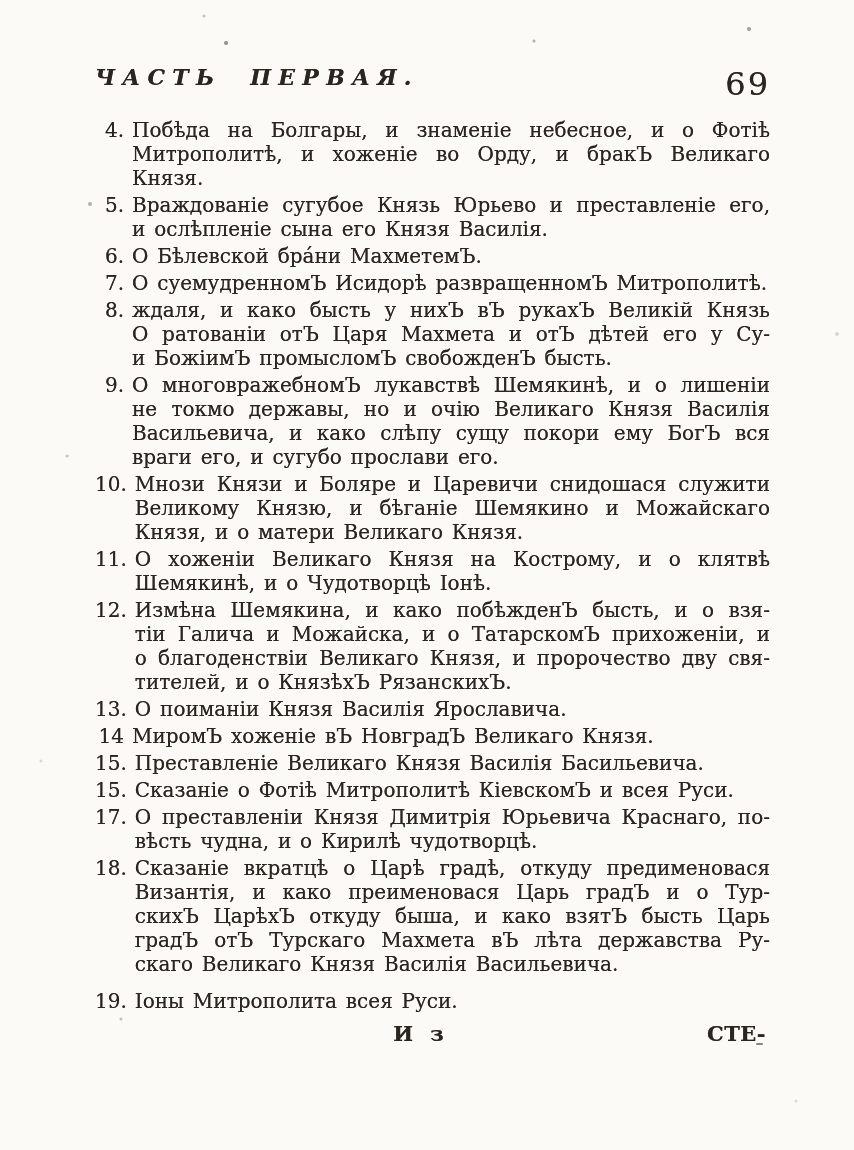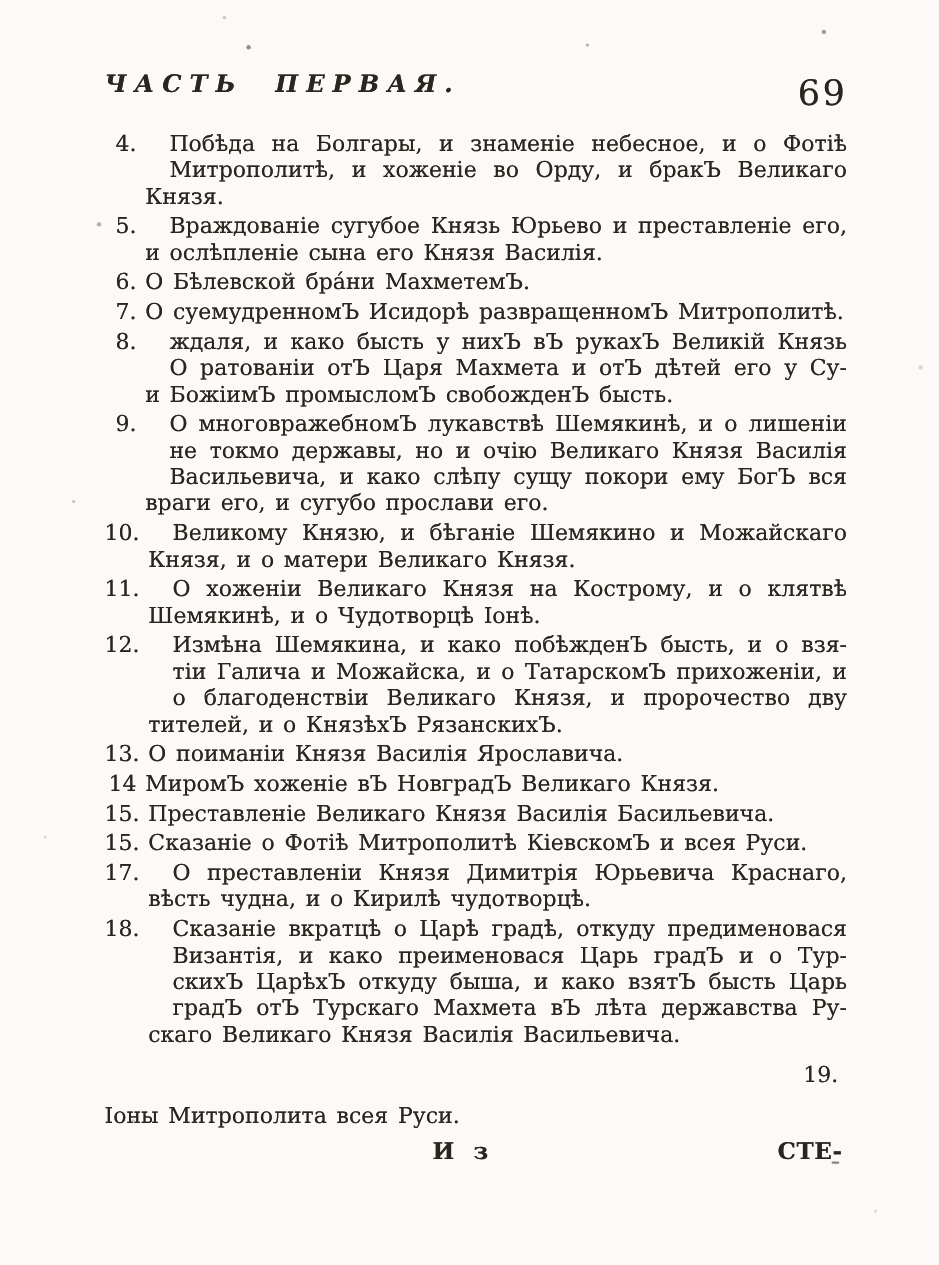--- a/index.html
+++ b/index.html
@@ -37,38 +37,38 @@
     letter-spacing: 2px;
     font-style: normal;
   }
   .toc {
     margin: 18px 84px 0 95px;
   }
   .toc-item {
     display: flex;
     margin-bottom: 3px;
   }
-  .toc-item.gap-before { margin-top: 13px; flex-direction: column; }
+  .toc-item.gap-before { margin-top: 13px; }
   .num {
     flex: 0 0 37px;
     box-sizing: border-box;
     text-align: right;
     padding-right: 8px;
     font-size: 20px;
     line-height: 24px;
   }
   .body { flex: 1; min-width: 0; }
   .line {
     height: 24px;
     line-height: 24px;
     overflow: hidden;
     font-size: 20px;
     word-spacing: 2.5px;
   }
-  .line.fill { text-align: justify; margin-left: 22px; }
+  .line.fill { text-align: justify; }
   .line.fill::after {
     content: "";
     display: inline-block;
     width: 100%;
     height: 0;
   }
   .page-footer {
     position: relative;
     margin: 8px 84px 0 95px;
     height: 32px;
@@ -166,20 +166,21 @@
         <div class="body">
           <div class="line fill">О многовражебномЪ лукавствѣ Шемякинѣ, и о лишеніи</div>
           <div class="line fill">не токмо державы, но и очію Великаго Князя Василія</div>
           <div class="line fill">Васильевича, и како слѣпу сущу покори ему БогЪ вся</div>
           <div class="line">враги его, и сугубо прослави его.</div>
         </div>
       </div>
       <div class="toc-item">
         <div class="num">10.</div>
         <div class="body">
+          <div class="line fill">Мнози Князи и Боляре и Царевичи снидошася служити</div>
           <div class="line fill">Великому Князю, и бѣганіе Шемякино и Можайскаго</div>
           <div class="line">Князя, и о матери Великаго Князя.</div>
         </div>
       </div>
       <div class="toc-item">
         <div class="num">11.</div>
         <div class="body">
           <div class="line fill">О хоженіи Великаго Князя на Кострому, и о клятвѣ</div>
           <div class="line">Шемякинѣ, и о Чудотворцѣ Іонѣ.</div>
         </div>

